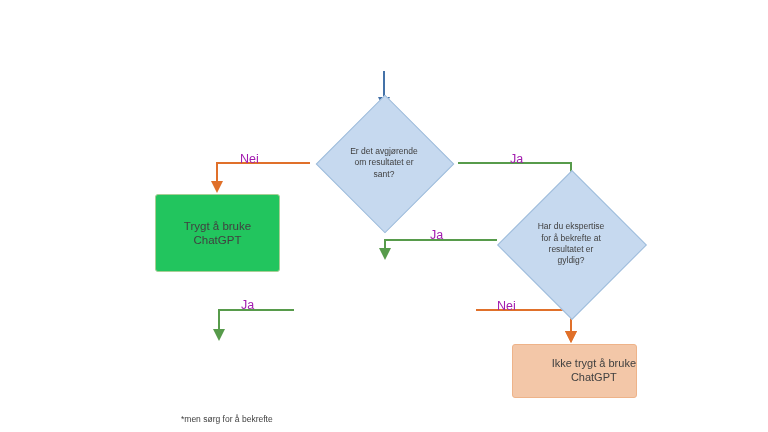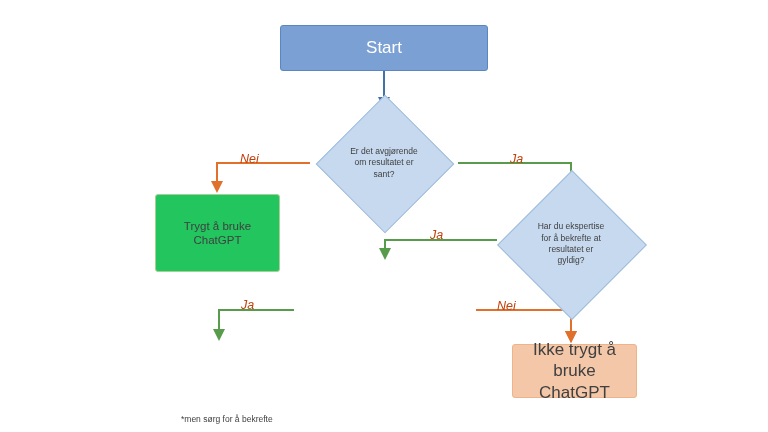--- a/index.html
+++ b/index.html
@@ -44,21 +44,21 @@
     font-size: 11.5px;
   }
   .yellow-box {
     background: #fdf3c8;
     border: 1px solid #f4e49a;
     font-size: 11.5px;
   }
   .orange-box {
     background: #f3c7a8;
     border: 1px solid #eeb389;
-    font-size: 17px;
+    font-size: 11px;
     justify-content: flex-end;
   }
   .diamond-wrap {
     position: absolute;
   }
   .diamond-shape {
     position: absolute;
     inset: 0;
     background: #c6d9ef;
     border: 1px solid #9fbddc;
@@ -73,23 +73,22 @@
     text-align: center;
     font-size: 8.5px;
     color: #404040;
     line-height: 1.35;
     padding: 0 10px;
     box-sizing: border-box;
   }
   .edge-label {
     position: absolute;
     font-size: 12.5px;
-    color: #c2410c;
+    color: #a21caf;
     white-space: nowrap;
-    font-style: italic;
   }
   .footnote {
     position: absolute;
     font-size: 8.5px;
     color: #404040;
     white-space: nowrap;
   }
   svg.connectors {
     position: absolute;
     left: 0;
@@ -125,23 +124,20 @@
 
     <path d="M497,240 L385,240 L385,257" stroke="#579b4b" stroke-width="2" fill="none" marker-end="url(#arrowGreen)"></path>
 
     <path d="M571,295 L571,340" stroke="#e0702a" stroke-width="2" fill="none" marker-end="url(#arrowOrange)"></path>
 
     <path d="M294,310 L219,310 L219,338" stroke="#579b4b" stroke-width="2" fill="none" marker-end="url(#arrowGreen)"></path>
 
     <path d="M476,310 L571,310 L571,340" stroke="#e0702a" stroke-width="2" fill="none" marker-end="url(#arrowOrange)"></path>
   </svg>
 
-  <div class="node rect start-box" style="left:280px; top:25px; width:208px; height:46px;">
-    <span>Start</span>
-  </div>
 
   <div class="diamond-wrap" style="left:497px; top:192px; width:148px; height:104px;">
     <div class="diamond-shape" style="left:22px; top:0px; width:104px; height:104px;"></div>
     <div class="diamond-text">
       <span>
         <span>Har du ekspertise</span><br>
         <span>for å bekrefte at</span><br>
         <span>resultatet er</span><br>
         <span>gyldig?</span>
       </span>

